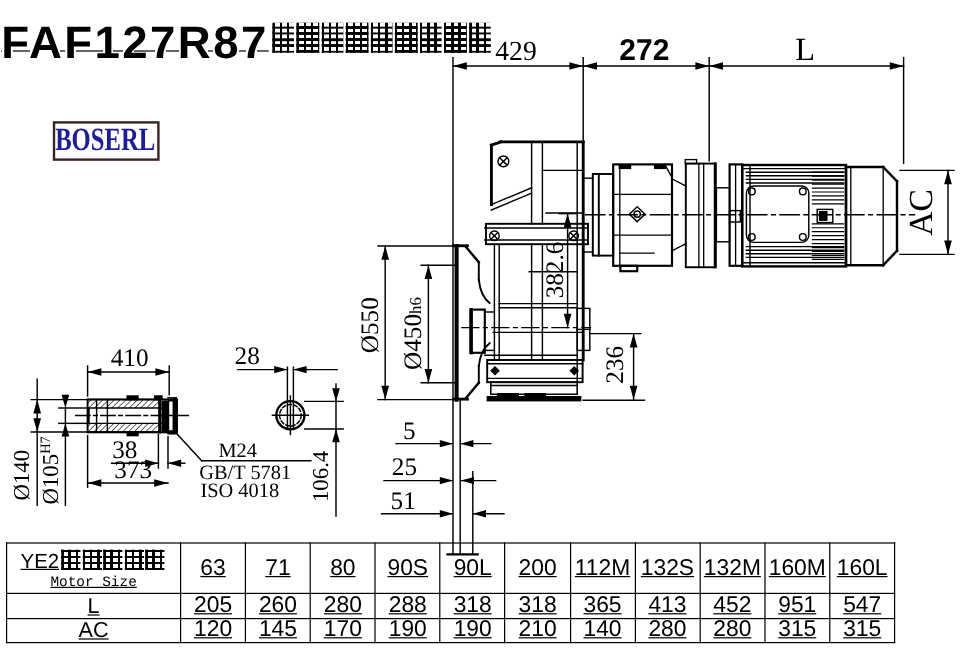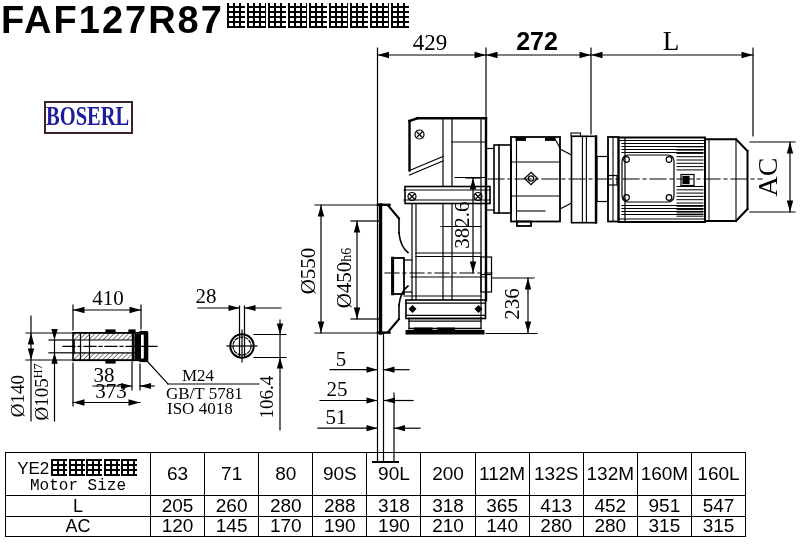--- a/index.html
+++ b/index.html
@@ -4,29 +4,29 @@
 <style>
   html,body{margin:0;padding:0;background:#fff;}
   #page{position:relative;width:800px;height:557px;overflow:hidden;background:#fff;
         font-family:"Liberation Sans",sans-serif;}
   .zh{display:inline-block;
       background:
         repeating-linear-gradient(0deg,#000 0 2px,rgba(0,0,0,0) 2px 5px),
         repeating-linear-gradient(90deg,#000 0 2px,rgba(0,0,0,0) 2px 6px);}
   .tzh{width:18.5px;height:25px;margin-right:2px;vertical-align:-3px;}
   .hzh{width:16px;height:17px;margin-right:1.5px;vertical-align:-2px;}
-  #dimtable{position:absolute;left:5px;top:452px;border-collapse:collapse;table-layout:fixed;}
+  #dimtable{position:absolute;left:5px;top:452px;border-collapse:collapse;table-layout:fixed;text-decoration:underline;}
   #dimtable td{border:1.6px solid #000;text-align:center;vertical-align:middle;
                padding:0;font-size:19px;line-height:18px;color:#000;overflow:hidden;}
 </style>
 </head>
 <body>
 <div id="page">
 
-  <div style="position:absolute;left:1px;top:3px;height:34px;white-space:nowrap;">
+  <div style="position:absolute;left:1px;top:19px;height:34px;white-space:nowrap;text-decoration:underline;">
     <span style="font-family:'Liberation Sans',sans-serif;font-weight:bold;font-size:38px;letter-spacing:2px;line-height:34px;vertical-align:top;">FAF127R87</span><span style="margin-left:3px;"><span class="zh tzh"></span><span class="zh tzh"></span><span class="zh tzh"></span><span class="zh tzh"></span><span class="zh tzh"></span><span class="zh tzh"></span><span class="zh tzh"></span><span class="zh tzh"></span><span class="zh tzh"></span></span>
   </div>
 
   <div style="position:absolute;left:44px;top:101px;width:85px;height:29px;border:2.2px solid #3a2424;
               text-align:left;">
      <span style="display:inline-block;font-family:'Liberation Serif',serif;font-weight:bold;font-size:27px;line-height:27px;color:#1c1c9c;transform:scaleX(0.76);transform-origin:0 50%;">BOSERL</span>
   </div>
 
   <svg id="draw" width="800" height="557" viewBox="0 0 800 557" style="position:absolute;left:0;top:0;" stroke-linecap="square">
     <defs>
@@ -456,21 +456,21 @@
       <col style="width:54.1px">
         <col style="width:54.1px">
         <col style="width:54.1px">
       <col style="width:54.1px">
         <col style="width:54.1px">
     </colgroup>
     <tbody>
         <tr style="height:40px">
       <td>
             <div style="line-height:19px;margin-top:5px;"><span style="font-size:17px;">YE2</span><span class="zh hzh" style="margin-left:2px;"></span><span class="zh hzh"></span><span class="zh hzh"></span><span class="zh hzh"></span><span class="zh hzh"></span></div>
-          <div style="font-family:'Liberation Mono',monospace;font-size:16px;line-height:17px;">Motor Size</div>
+          <div style="font-family:'Liberation Mono',monospace;font-size:12px;line-height:17px;">Motor Size</div>
           </td>
       <td>63</td>
           <td>71</td>
           <td>80</td>
           <td>90S</td>
           <td>90L</td>
           <td>200</td>
       <td>112M</td>
           <td>132S</td>
           <td>132M</td>

